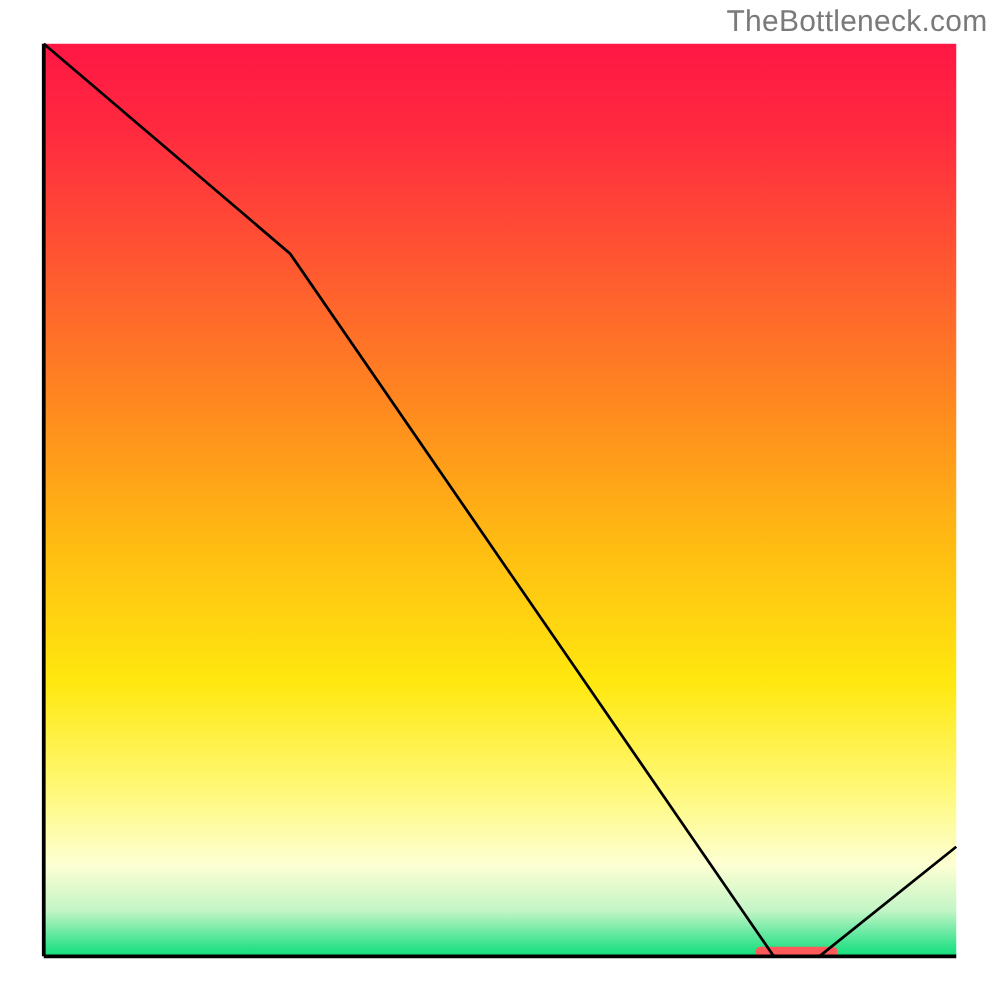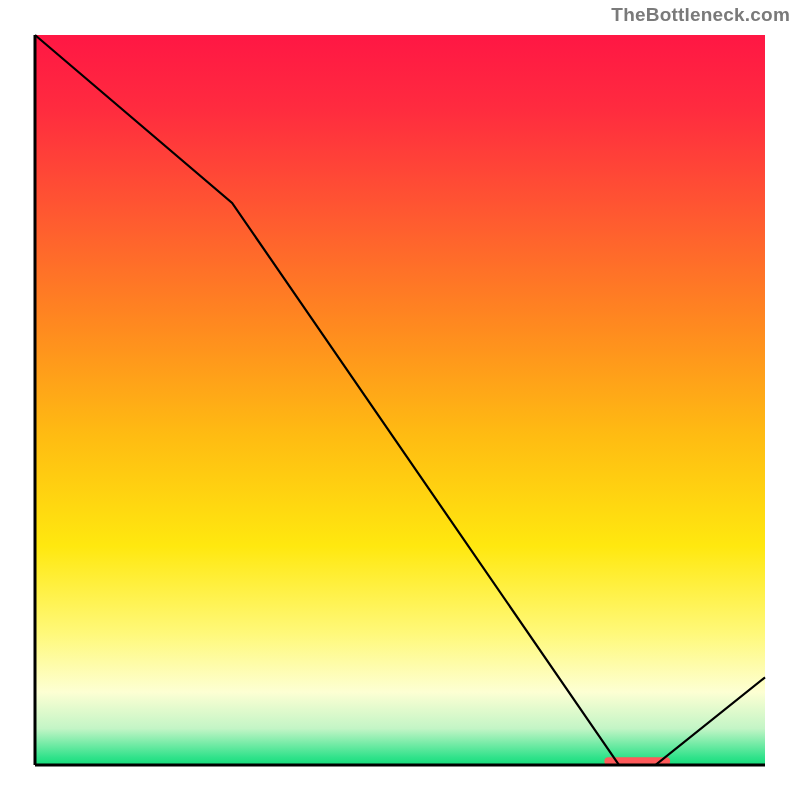--- a/index.html
+++ b/index.html
@@ -12,22 +12,22 @@
   }
   .container {
     width: 800px;
     height: 800px;
     position: relative;
   }
   .attribution {
     position: absolute;
     top: 4px;
     right: 10px;
-    font-size: 19px;
-    font-weight: bold;
+    font-size: 24px;
+    font-weight: normal;
     color: #7a7a7a;
     letter-spacing: 0.2px;
   }
   svg.chart {
     position: absolute;
     top: 30px;
     left: 30px;
     width: 740px;
     height: 740px;
   }

